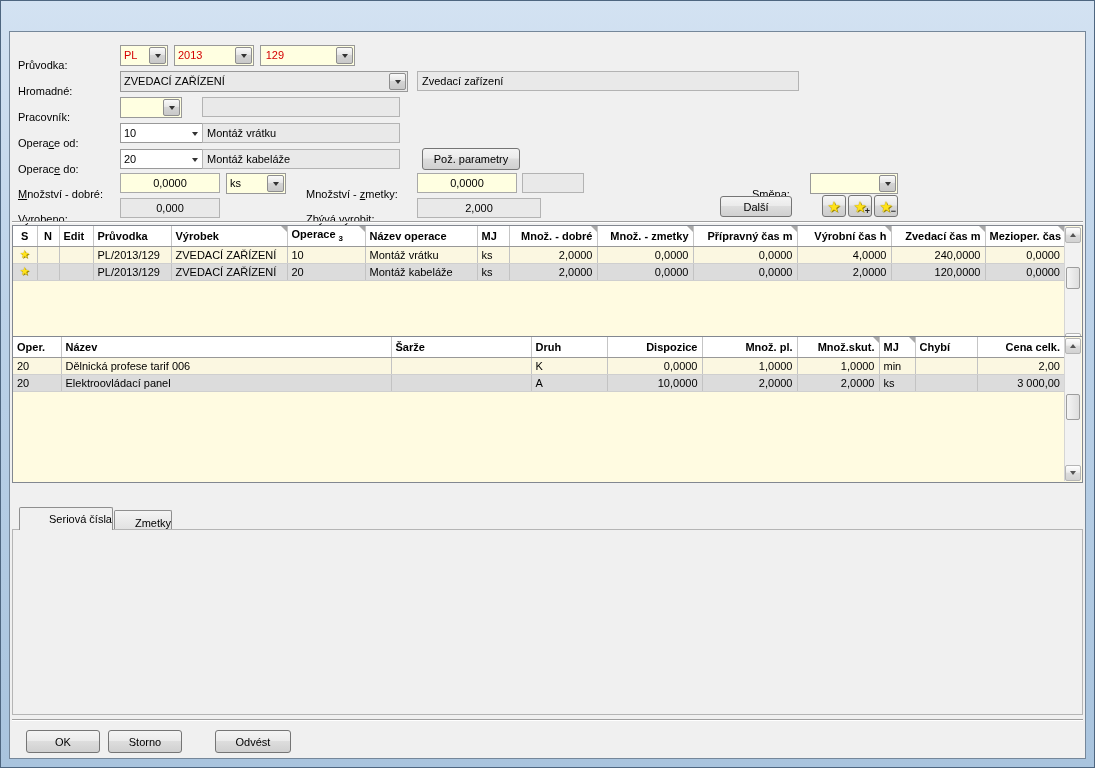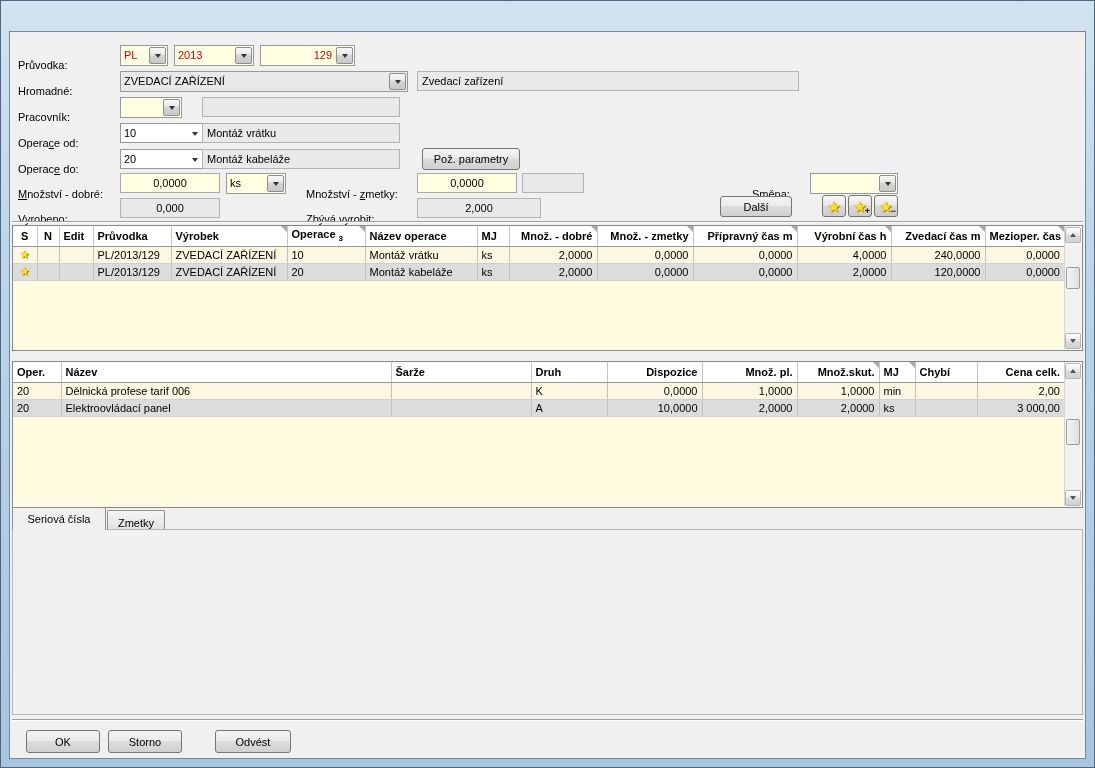--- a/index.html
+++ b/index.html
@@ -91,21 +91,21 @@
     background:linear-gradient(#fefefe,#ececec 45%,#dddddd 50%,#d2d2d2);
     display:flex; align-items:center; justify-content:center; }
   .sbtn.up { top:0; } .sbtn.down { bottom:0; }
   .arr-up-s { width:0; height:0; border:3px solid transparent; border-bottom:4px solid #555; margin-bottom:3px; }
   .arr-down-s { width:0; height:0; border:3px solid transparent; border-top:4px solid #555; margin-top:3px; }
   .sthumb { position:absolute; left:1px; width:14px; border:1px solid #9d9d9d; border-radius:2px;
     background:linear-gradient(90deg,#f4f4f4,#dedede); }
 
   
   .tab { position:absolute; border:1px solid #8f8f8f; border-bottom:none;
-    border-radius:2px 2px 0 0; display:flex; align-items:center; justify-content:center; }
+    border-radius:2px 2px 0 0; display:flex; align-items:center; justify-content:flex-end;margin-left:7px; }
   .tab.active { background:#f0f0f0; z-index:3; }
   .tab.inactive { background:linear-gradient(#f4f4f4,#dcdcdc); z-index:1; }
   .tabpage { position:absolute; border:1px solid #b5b5b5; background:#f0f0f0; z-index:2; }
 </style>
 </head>
 <body>
 
 <div class="window">
 
 
@@ -117,21 +117,21 @@
       <div class="ddbtn">
           <div class="arr-down"></div>
         </div>
     </div>
     <div class="combo" style="left:164px; top:13px; width:80px;">
       <span class="val red">2013</span>
       <div class="ddbtn">
           <div class="arr-down"></div>
         </div>
     </div>
-    <div class="combo" style="left:250px; top:13px; width:95px;">
+    <div class="combo" style="left:250px; top:13px; width:95px;gap:48px;">
       <span class="val red right">129</span>
       <div class="ddbtn">
           <div class="arr-down"></div>
         </div>
     </div>
 
     <div class="lbl" style="left:8px; top:43px;">Hromadné:</div>
     <div class="combo gray" style="left:110px; top:39px; width:288px;">
       <span class="val">ZVEDACÍ ZAŘÍZENÍ</span>
       <div class="ddbtn">
@@ -287,21 +287,21 @@
         <div class="sbtn up">
             <div class="arr-up-s"></div>
           </div>
         <div class="sthumb" style="top:40px; height:22px;"></div>
         <div class="sbtn down">
             <div class="arr-down-s"></div>
           </div>
       </div>
     </div>
 
-    <div class="grid" style="left:2px; top:329px; width:1071px; height:147px;">
+    <div class="grid" style="left:2px; top:304px; width:1071px; height:147px;">
       <table style="width:1052px;">
         <colgroup>
           <col style="width:48px">
             <col style="width:330px">
             <col style="width:140px">
             <col style="width:76px">
           <col style="width:95px">
             <col style="width:95px">
             <col style="width:82px">
             <col style="width:36px">

